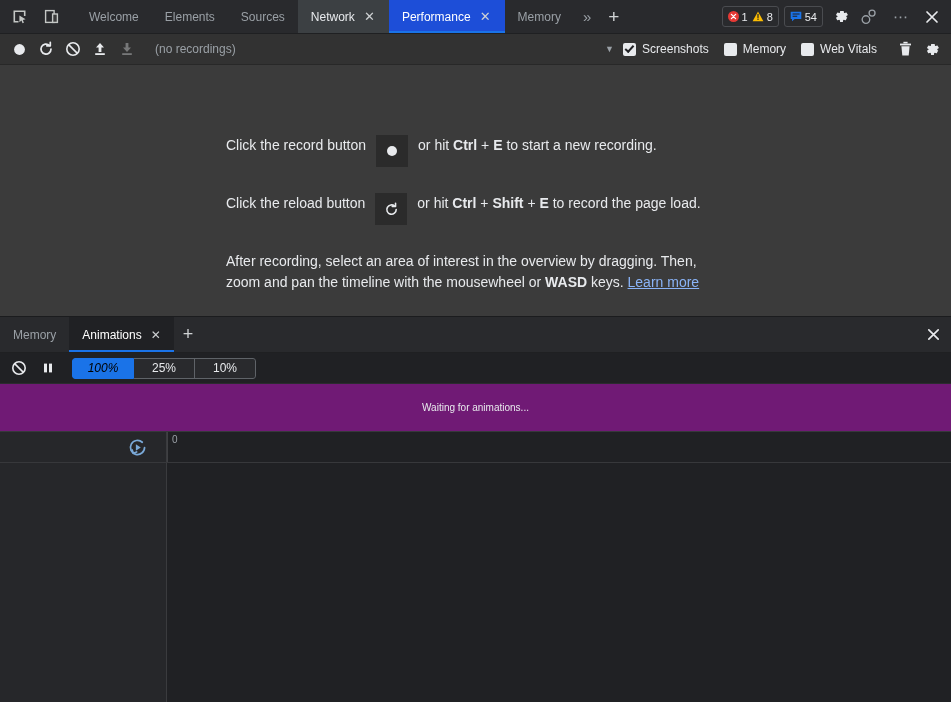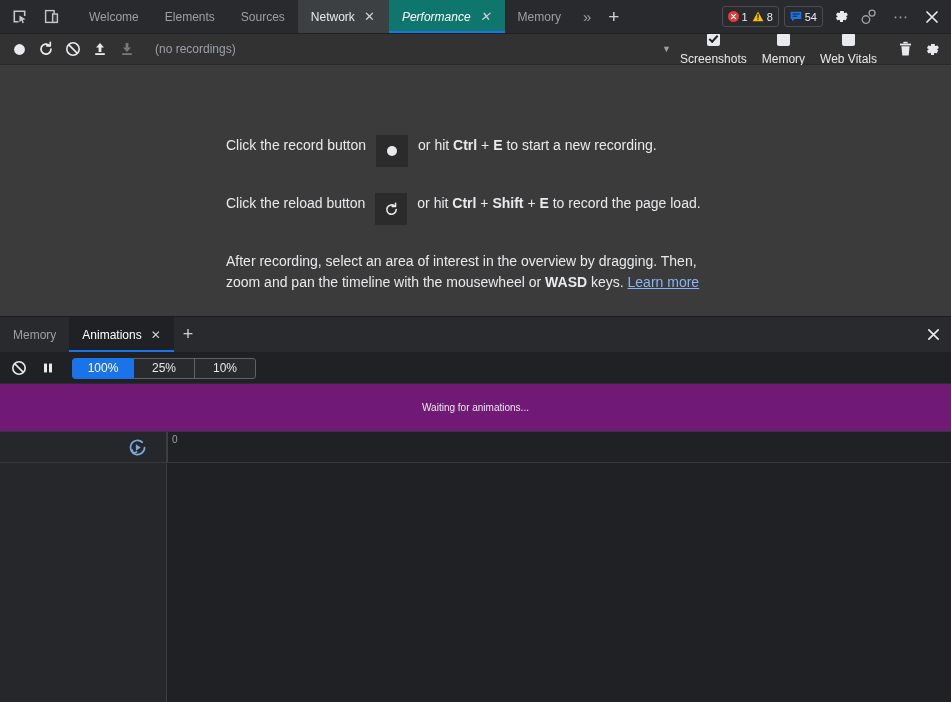--- a/index.html
+++ b/index.html
@@ -65,23 +65,22 @@
     font-size: 12px;
     cursor: pointer;
     position: relative;
     white-space: nowrap;
   }
   .tab.hovered {
     background: #3c4043;
     color: #e8eaed;
   }
   .tab.active {
-    background: #0f766e;
+    background: #1d4ed8;
     color: #ffffff;
-    font-style: italic;
   }
   .tab.active::after {
     content: "";
     position: absolute;
     left: 0; right: 0; bottom: 0;
     height: 2px;
     background: #1a73e8;
   }
   .tab .tab-close {
     margin-left: 8px;
@@ -182,21 +181,20 @@
     margin-right: 8px;
     cursor: pointer;
   }
   .cb-wrap {
     display: flex;
     align-items: center;
     gap: 6px;
     margin-right: 14px;
     cursor: pointer;
     white-space: nowrap;
-    flex-direction: column;
   }
   .cb {
     width: 13px; height: 13px;
     border-radius: 2px;
     background: #e8eaed;
     display: flex;
     align-items: center;
     justify-content: center;
     flex: 0 0 auto;
   }
@@ -357,21 +355,22 @@
     border-top-left-radius: 3px;
     border-bottom-left-radius: 3px;
   }
   .seg-btn:last-child {
     border-top-right-radius: 3px;
     border-bottom-right-radius: 3px;
   }
   .seg-btn.on {
     background: #1a73e8;
     border-color: #1a73e8;
-    color: #ffffff;
+    color: #000000;
+    font-style: italic;
   }
 
   
   .waiting {
     height: 47px;
     min-height: 47px;
     display: flex;
     align-items: center;
     justify-content: center;
     font-size: 10px;

